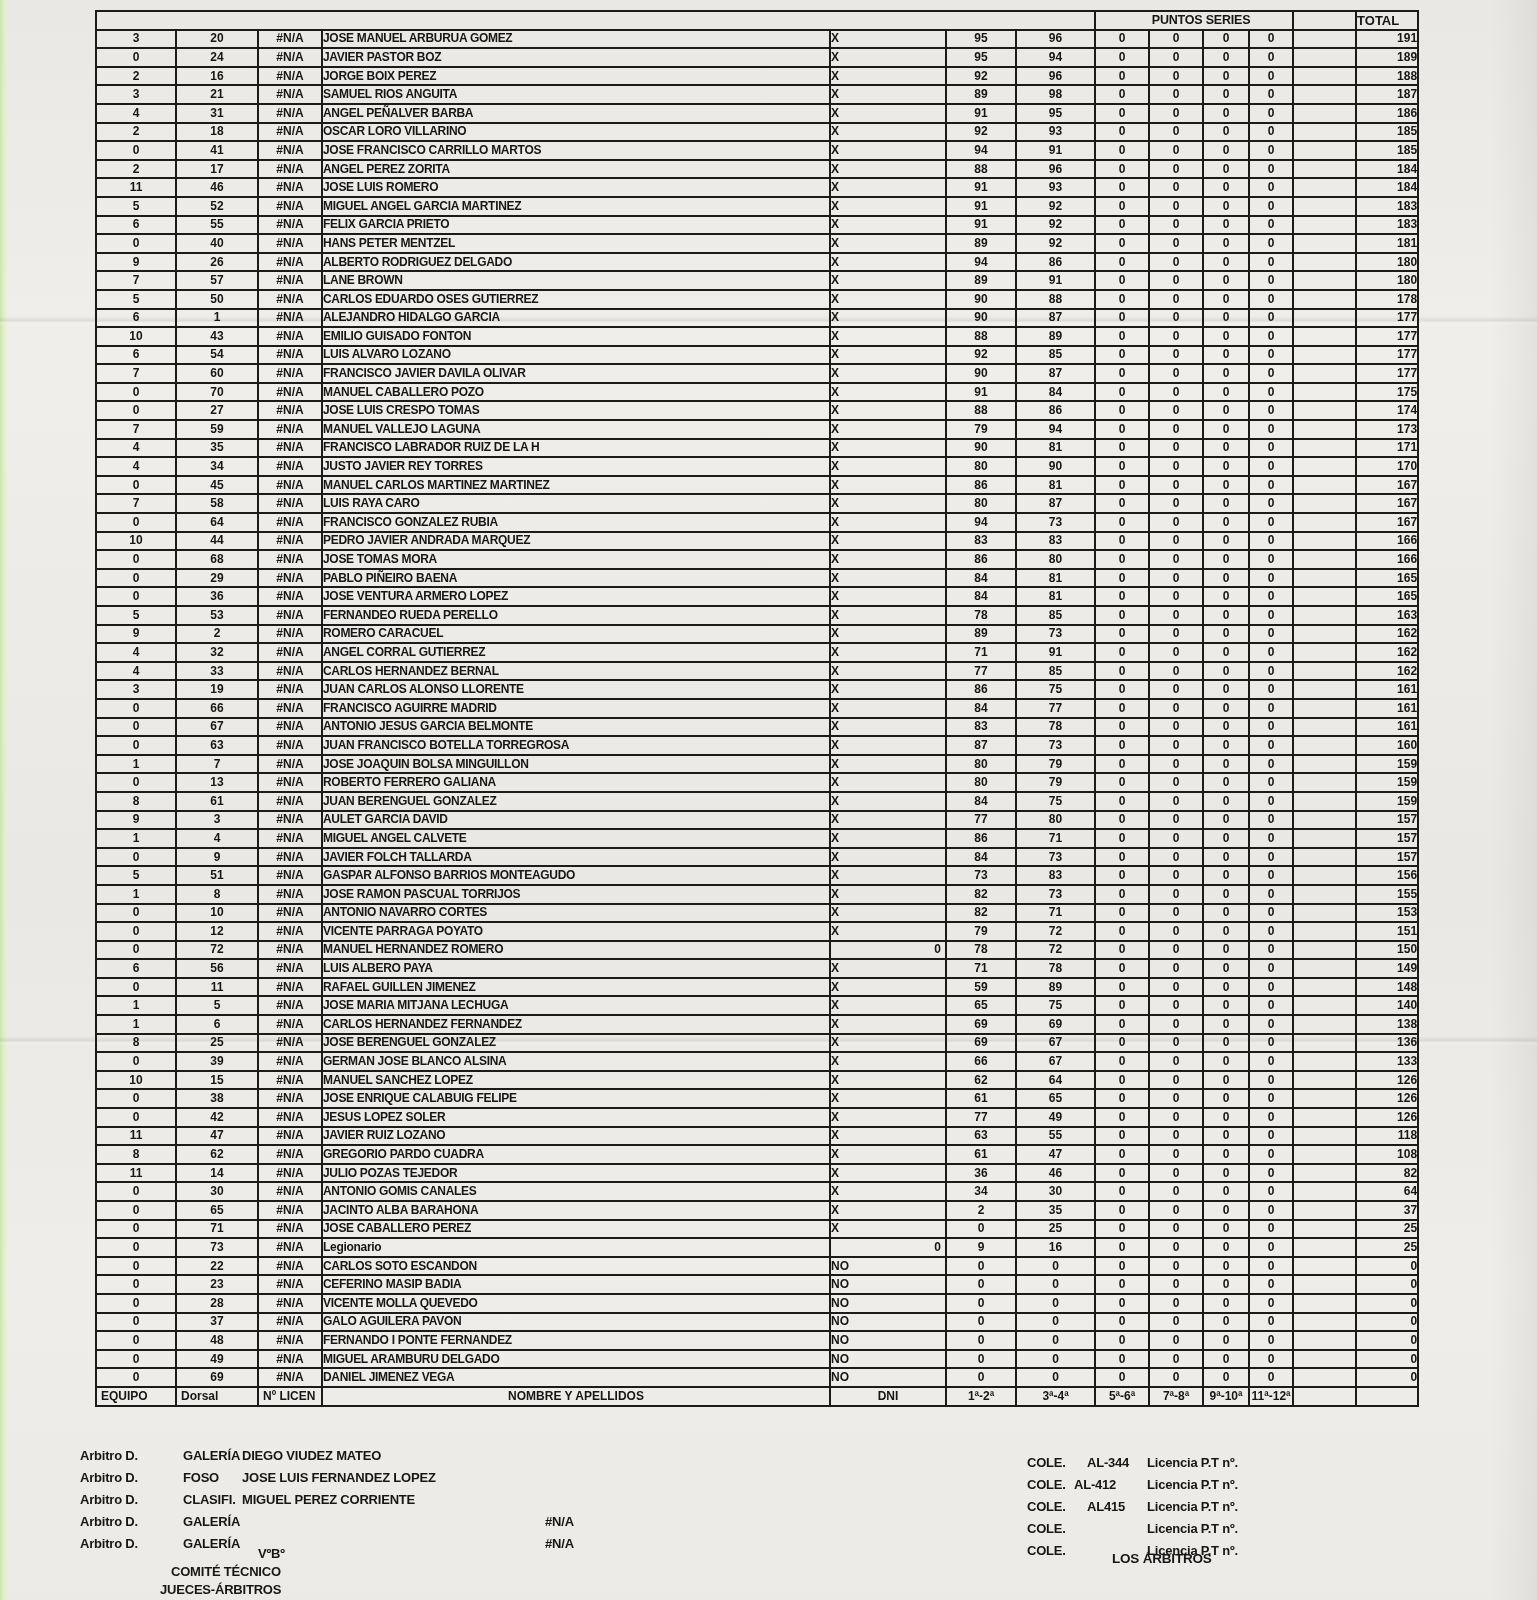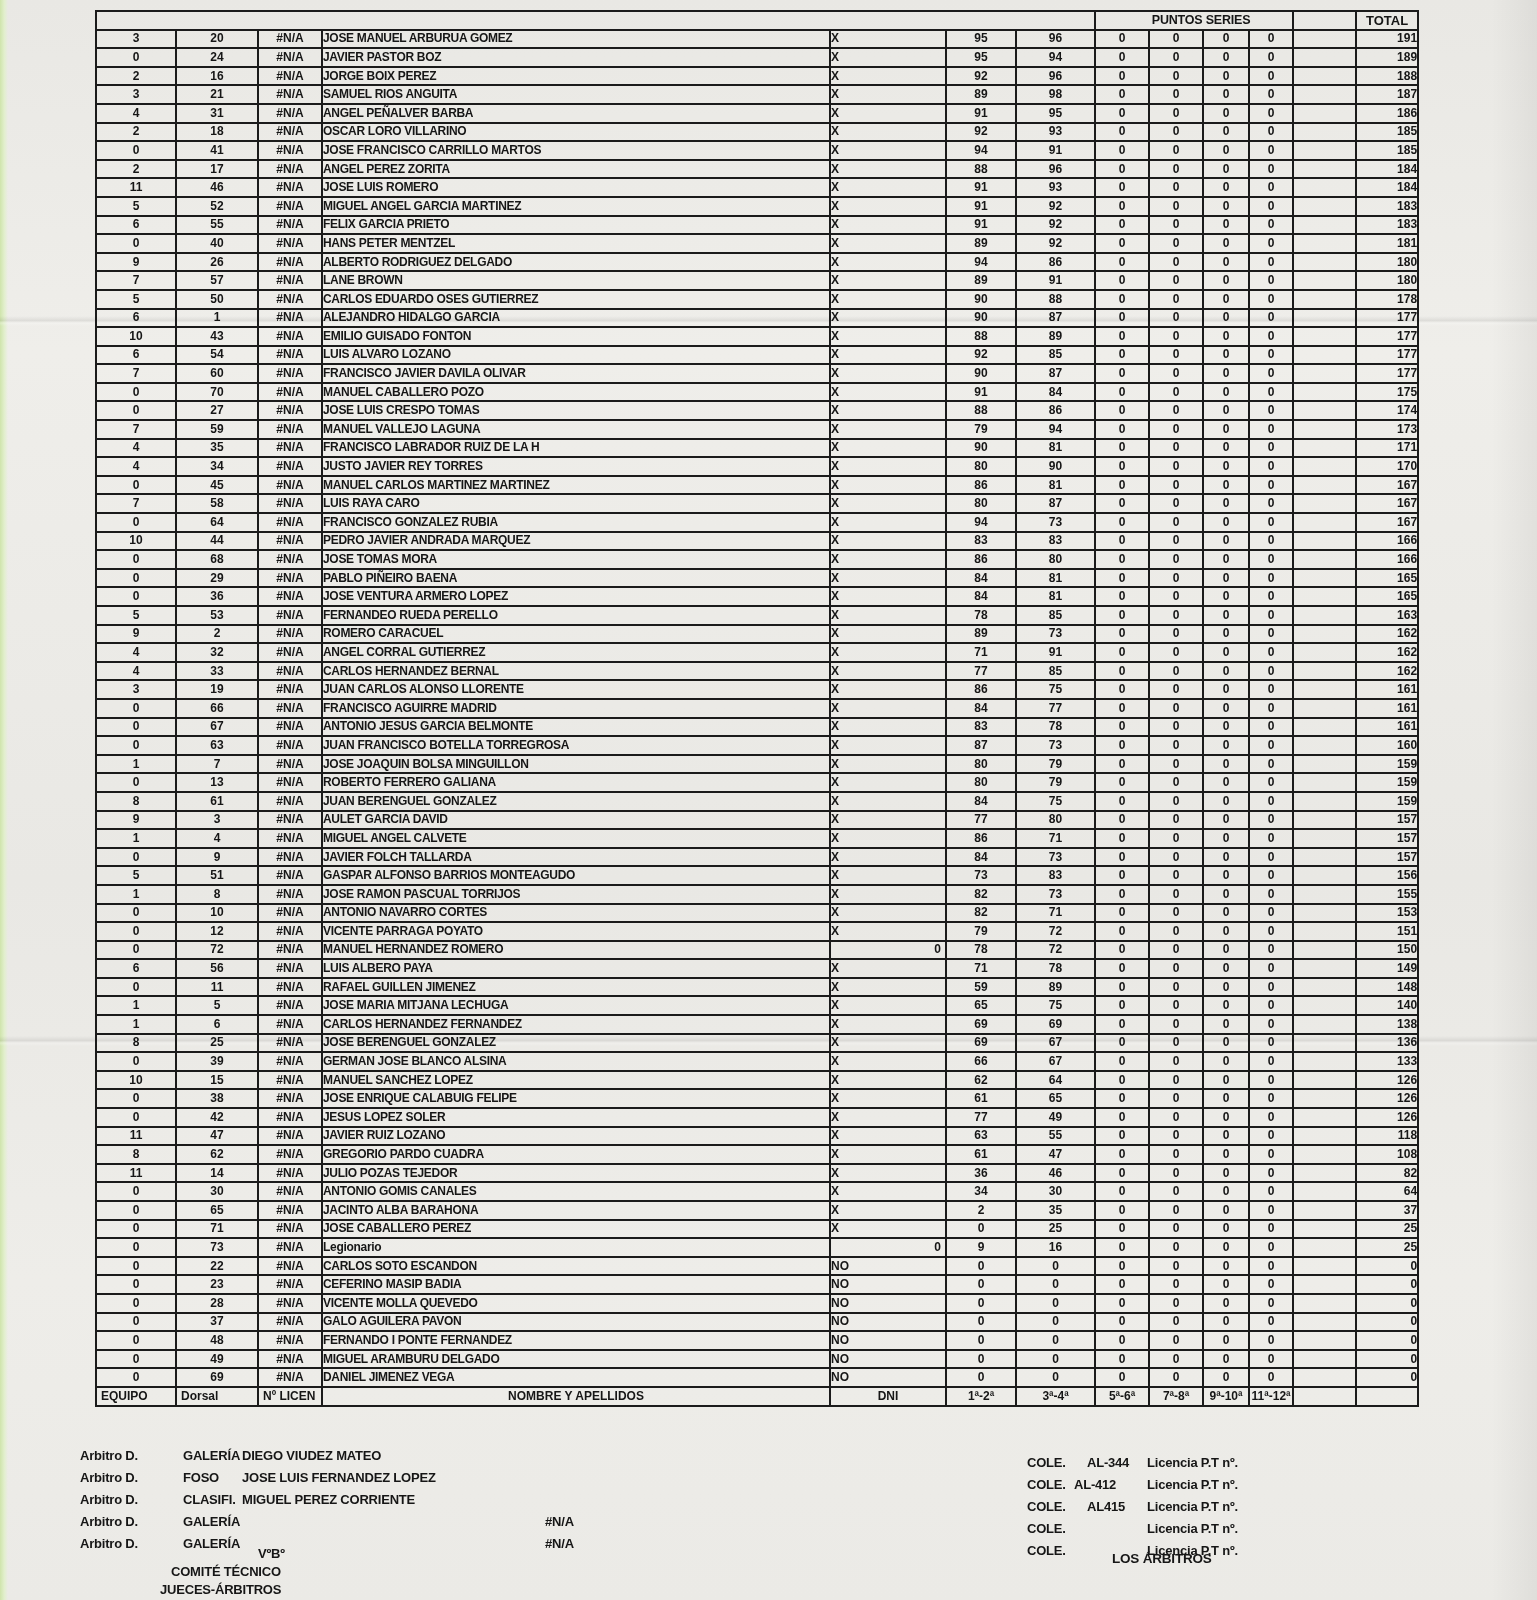--- a/index.html
+++ b/index.html
@@ -17,21 +17,21 @@
   .crease-1{top:316px;}
   .crease-2{top:1036px;}
 
   table.results{position:absolute;left:95px;top:10px;width:1322px;
     border-collapse:collapse;table-layout:fixed;}
   table.results td{border:2px solid #1b1b1b;height:16.6px;padding:0;
     font-size:12px;line-height:15px;white-space:nowrap;overflow:hidden;}
   td.nb{border:none;}
   thead td{height:15px;}
   td.box.puntos{text-align:center;padding-left:14px;font-size:12.5px;letter-spacing:-0.2px;}
-  td.box.totalh{text-align:center;font-size:13px;margin-top:32px;}
+  td.box.totalh{font-size:13px;margin-top:32px;}
   td.c{text-align:center;}
   td.name{text-align:left;padding-left:5px;letter-spacing:-0.3px;}
   td.dni{text-align:left;padding-left:5px;}
   td.dni.num-right{text-align:right;padding-right:4px;}
   td.total{text-align:right;padding-right:5px;font-size:12.5px;}
   tfoot td{height:17px;font-size:11.5px;text-align:center;}
   tfoot td.left{text-align:left;padding-left:4px;}
   tfoot td.namec{font-size:12px;margin-left:38px;}
 
   .off-row{position:absolute;left:0;width:100%;height:20px;padding-left:41px;}

